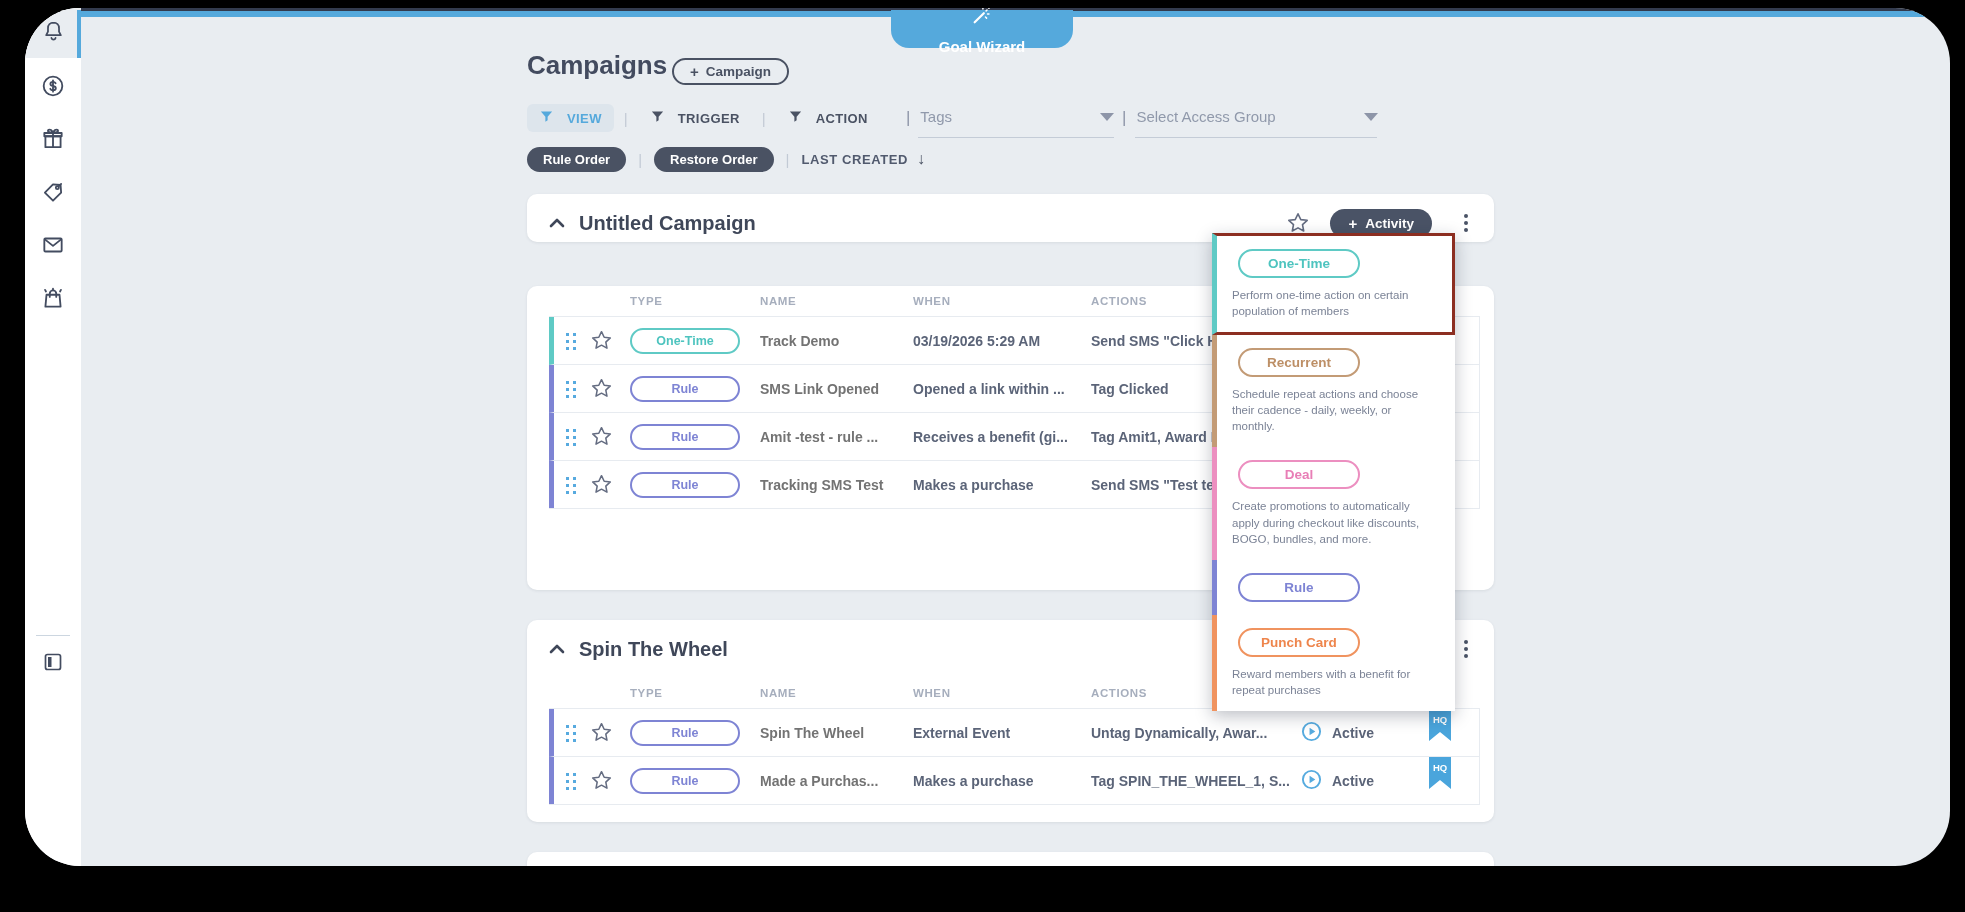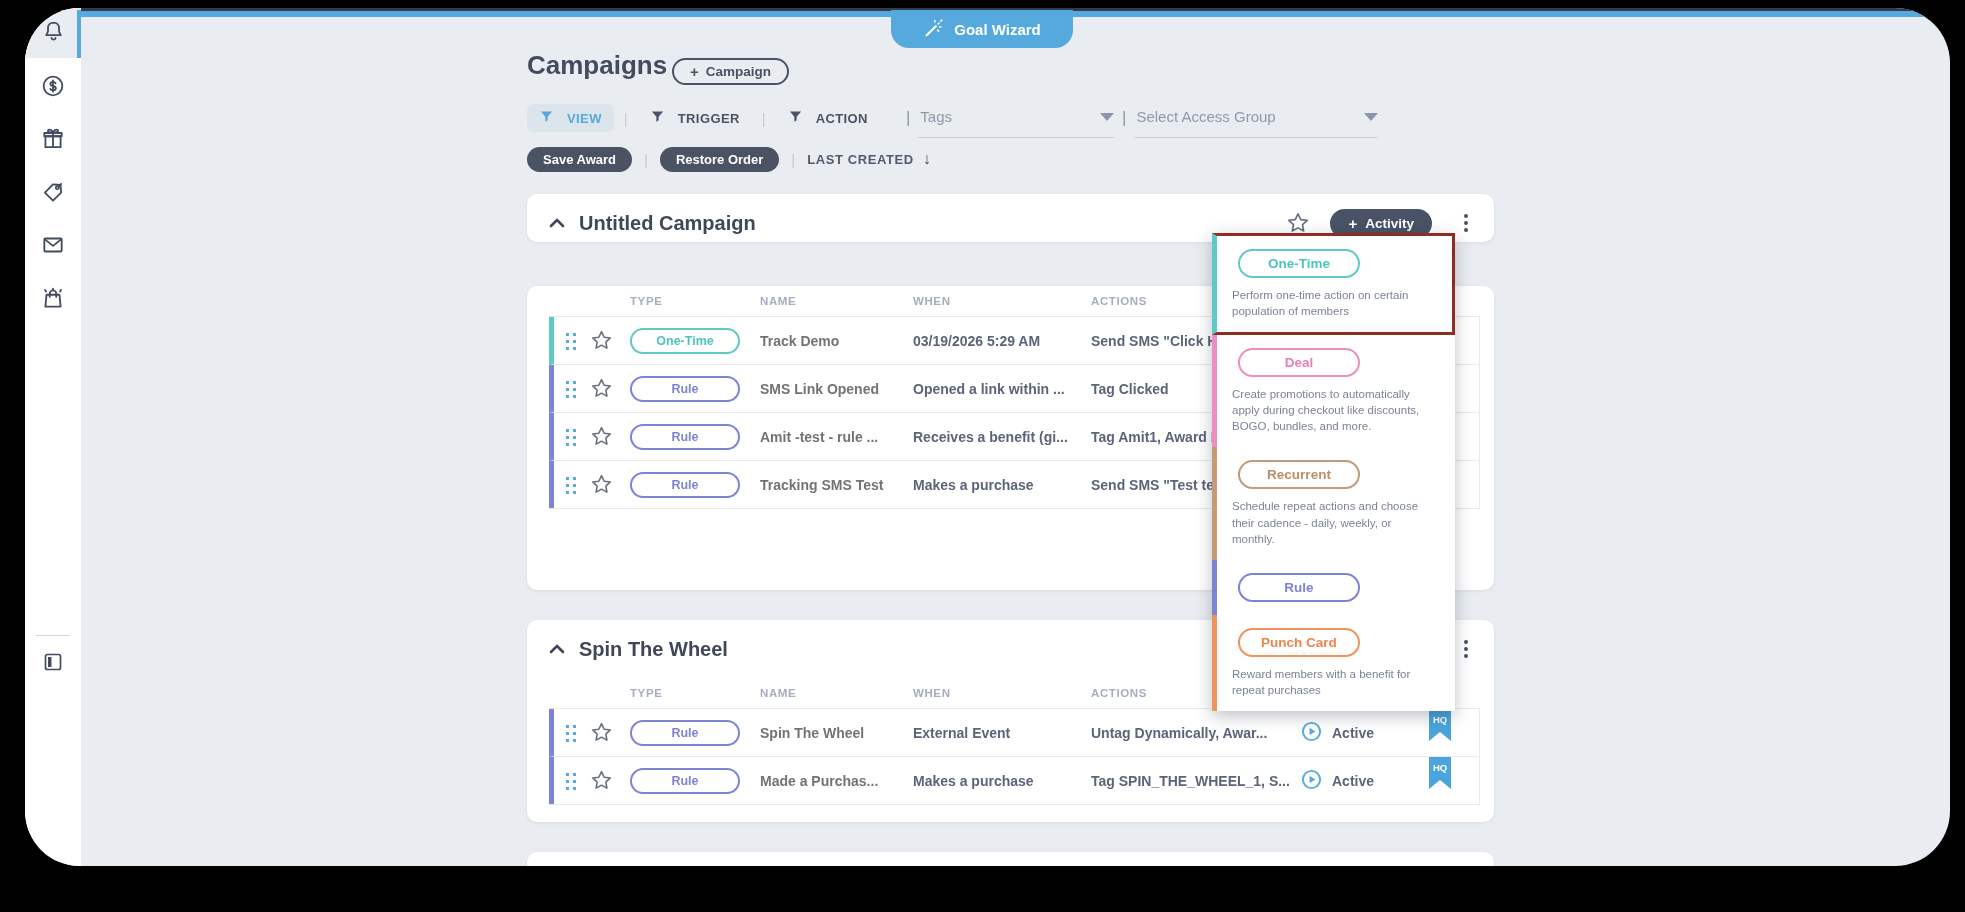--- a/index.html
+++ b/index.html
@@ -17,21 +17,21 @@
   .sb-nav{position:absolute;top:50px;left:0;width:56px;display:flex;flex-direction:column;
     align-items:center;padding-top:3px;}
   .sb-item{width:56px;height:53px;display:flex;align-items:center;justify-content:center;cursor:pointer;}
   .sb-bottom{position:absolute;top:627px;left:0;width:56px;display:flex;flex-direction:column;align-items:center;}
   .sb-divider{width:34px;height:1px;background:#ccd6e0;}
   .sb-collapse{margin-top:14px;}
   .icon-stroke{stroke:#434c60;fill:none;stroke-width:1.7;stroke-linecap:round;stroke-linejoin:round;}
   
   .goal-wizard{position:absolute;left:866px;top:2px;width:182px;height:38px;background:#55a9dc;
     border-radius:0 0 18px 18px;display:flex;align-items:center;justify-content:center;gap:9px;
-    color:#fff;font-size:15px;font-weight:bold;cursor:pointer;}
+    color:#fff;font-size:15px;font-weight:bold;cursor:pointer;flex-direction:column;}
   
   .page-title{position:absolute;left:502px;top:42px;font-size:26px;font-weight:bold;color:#434b5f;}
   .btn-new-campaign{position:absolute;left:647px;top:50px;height:27px;border:2px solid #4a5263;
     border-radius:16px;display:flex;align-items:center;gap:7px;padding:0 16px;color:#4a5263;
     font-size:13.5px;font-weight:bold;cursor:pointer;background:transparent;}
   .plus-glyph{font-size:15px;font-weight:bold;line-height:1;}
   
   .filter-row{position:absolute;left:502px;top:96px;height:28px;display:flex;align-items:center;}
   .ftab{display:flex;align-items:center;gap:13px;font-size:13px;font-weight:bold;color:#4a5263;
     padding:5px 12px;border-radius:6px;cursor:pointer;letter-spacing:.4px;}
@@ -227,21 +227,21 @@
     </div>
     <div class="fselect" style="margin-left:8px;">
       <span class="vbar">|</span>
       <span class="ph">Select Access Group</span>
       <span class="tri-down" style="margin-left:88px;"></span>
       <span class="sel-underline" style="left:13px;width:242px;"></span>
     </div>
   </div>
 
   <div class="order-row">
-    <button class="pill-dark">Save Award</button>
+    <button class="pill-dark">Rule Order</button>
     <span class="osep">|</span>
     <button class="pill-dark">Restore Order</button>
     <span class="osep">|</span>
     <div class="sort-label">
       <span>LAST CREATED</span>
       <span class="sort-arrow">↓</span>
     </div>
   </div>
 
   <section class="card" style="top:186px;height:48px;">
@@ -412,28 +412,28 @@
     </div>
   </section>
 
   <section class="card" style="top:844px;height:30px;"></section>
 
   <div class="activity-menu">
     <div class="mi selected b-teal">
       <span class="mi-pill c-teal">One-Time</span>
       <div class="mi-desc">Perform one-time action on certain population of members</div>
     </div>
+    <div class="mi b-tan">
+      <span class="mi-pill c-tan">Recurrent</span>
+      <div class="mi-desc">Schedule repeat actions and choose their cadence - daily, weekly, or monthly.</div>
+    </div>
     <div class="mi b-pink">
       <span class="mi-pill c-pink">Deal</span>
       <div class="mi-desc">Create promotions to automatically apply during checkout like discounts, BOGO, bundles, and more.</div>
     </div>
-    <div class="mi b-tan">
-      <span class="mi-pill c-tan">Recurrent</span>
-      <div class="mi-desc">Schedule repeat actions and choose their cadence - daily, weekly, or monthly.</div>
-    </div>
     <div class="mi b-purple">
       <span class="mi-pill c-purple">Rule</span>
     </div>
     <div class="mi b-orange">
       <span class="mi-pill c-orange">Punch Card</span>
       <div class="mi-desc">Reward members with a benefit for repeat purchases</div>
     </div>
   </div>
 
 </div>

